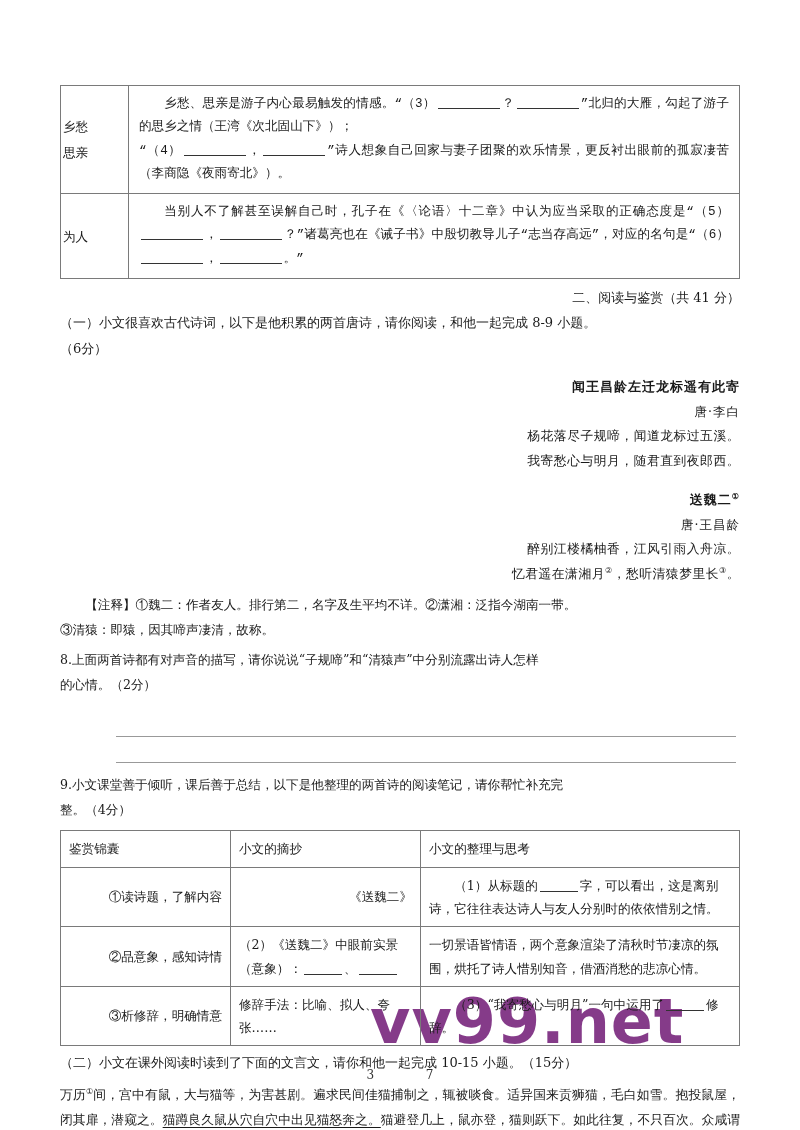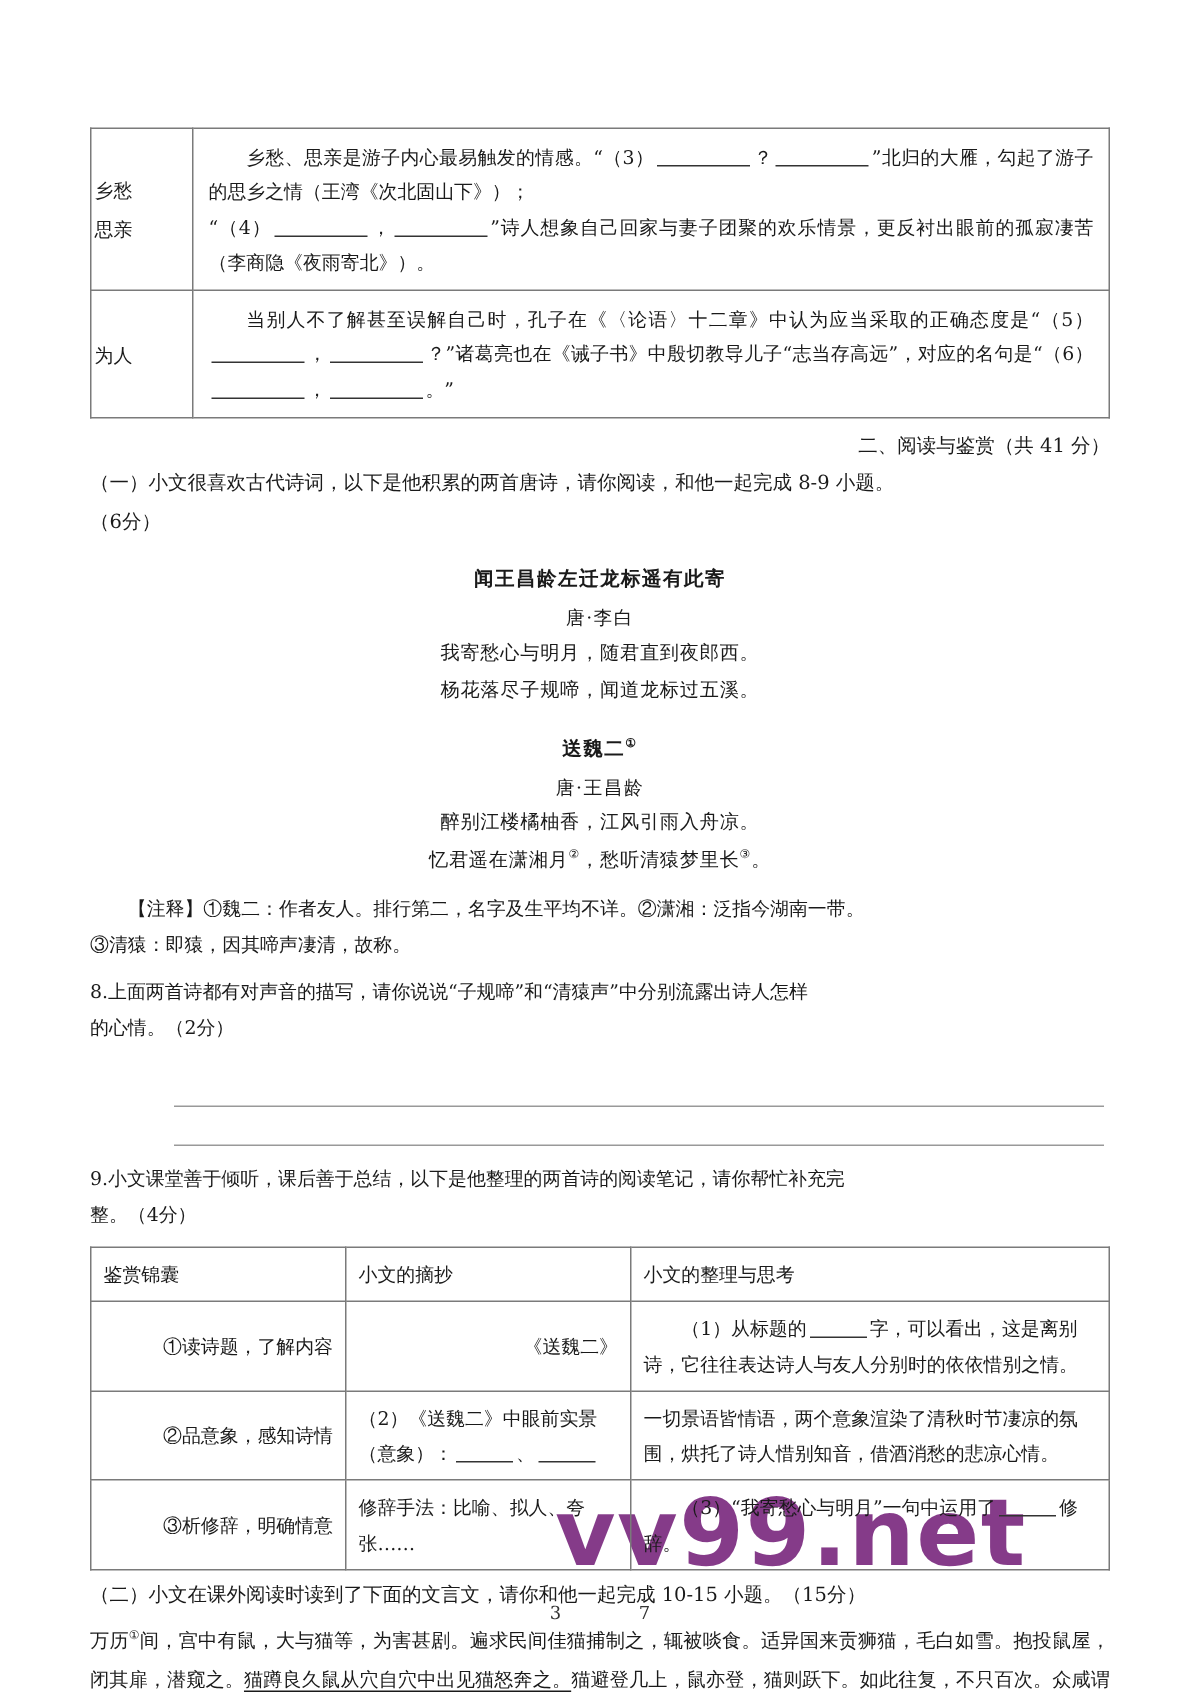--- a/index.html
+++ b/index.html
@@ -62,20 +62,21 @@
   
   .fill-table td.label-cell {
     width: 68px;
     padding: 6px 2px;
     line-height: 2.0;
   }
   .fill-table td.body-cell {
     text-align: justify;
     text-justify: inter-ideograph;
     padding: 7px 10px 7px 10px;
+    font-family: Liberation Mono, monospace;
   }
   .indent2 { text-indent: 2em; display: block; }
 
   .blank {
     display: inline-block;
     border-bottom: 1px solid #333;
     min-width: 62px;
     height: 1em;
     vertical-align: -2px;
     margin: 0 2px;
@@ -86,21 +87,21 @@
   .sec-line {
     font-size: 13px;
     line-height: 1.95;
     margin: 0;
     padding: 0;
   }
   .sec-head { margin-top: 6px; text-align: right; }
 
   
   .poem-block {
-    text-align: center;
+    text-align: right;
     margin-top: 14px;
     font-family: "DejaVu Serif", "Liberation Serif", serif;
   }
   .poem-title {
     font-size: 13px;
     font-weight: bold;
     letter-spacing: 1px;
     line-height: 1.9;
   }
   .poem-author {
@@ -207,22 +208,22 @@
       </tbody>
     </table>
 
     <p class="sec-line sec-head">二、阅读与鉴赏（共 41 分）</p>
     <p class="sec-line">（一）小文很喜欢古代诗词，以下是他积累的两首唐诗，请你阅读，和他一起完成 8-9 小题。</p>
     <p class="sec-line">（6分）</p>
 
     <div class="poem-block">
       <div class="poem-title">闻王昌龄左迁龙标遥有此寄</div>
       <div class="poem-author">唐·李白</div>
+      <div class="poem-line">杨花落尽子规啼，闻道龙标过五溪。</div>
       <div class="poem-line">我寄愁心与明月，随君直到夜郎西。</div>
-      <div class="poem-line">杨花落尽子规啼，闻道龙标过五溪。</div>
     </div>
 
     <div class="poem-block">
       <div class="poem-title">
         <span>送魏二</span><sup class="note">①</sup>
       </div>
       <div class="poem-author">唐·王昌龄</div>
       <div class="poem-line">醉别江楼橘柚香，江风引雨入舟凉。</div>
       <div class="poem-line">
         <span>忆君遥在潇湘月</span><sup class="note">②</sup><span>，愁听清猿梦里长</span><sup class="note">③</sup><span>。</span>

